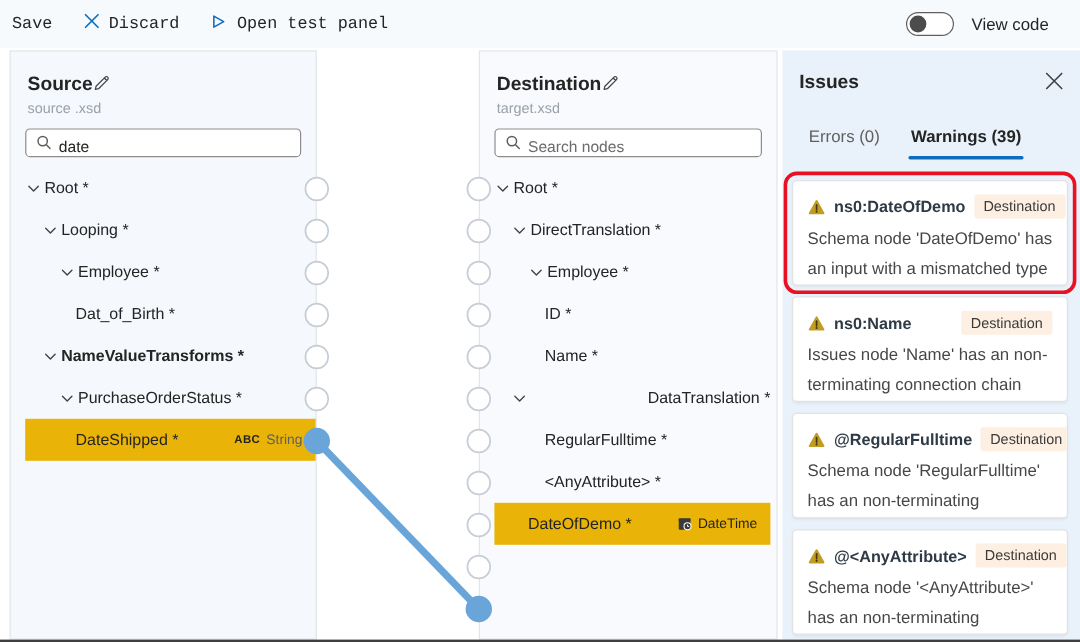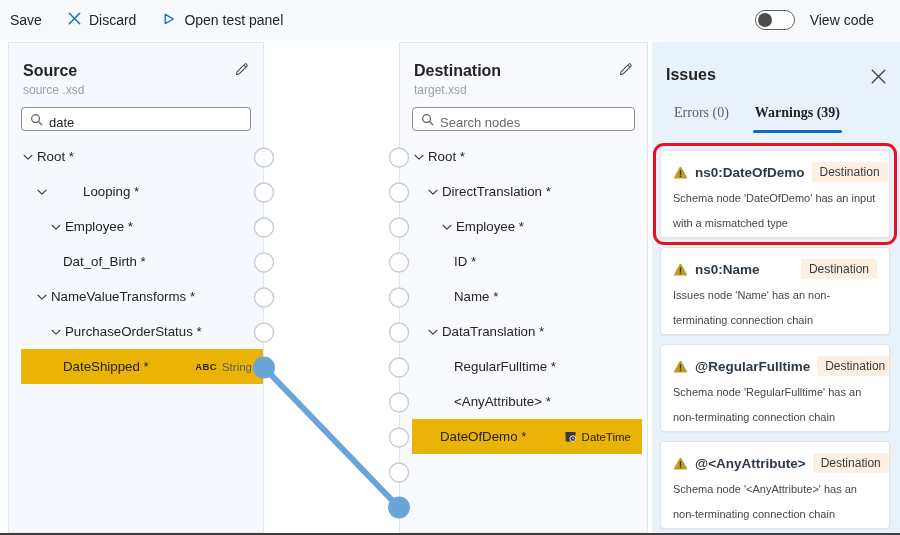--- a/index.html
+++ b/index.html
@@ -4,34 +4,34 @@
 <style>
   * { margin:0; padding:0; box-sizing:border-box; }
   body { font-family:"Liberation Sans", sans-serif; background:#fff; }
   .app { position:relative; width:900px; height:535px; background:#fff; overflow:hidden; }
   .app::after { content:""; position:absolute; left:0; bottom:0; width:100%; height:2px; background:#3f3f3f; }
 
   
   .toolbar { position:absolute; top:0; left:0; width:900px; height:40px; background:#f6fafd;
              display:flex; align-items:center; padding-left:10px; gap:26px; }
   .tb-btn { display:inline-flex; align-items:center; gap:8px; background:transparent; border:none;
-            font-family:Liberation Sans, sans-serif; font-size:14px; color:#242424; cursor:pointer; height:26px; }
+            font-family:Liberation Mono, monospace; font-size:14px; color:#242424; cursor:pointer; height:26px; }
   .tb-right { margin-left:auto; display:flex; align-items:center; gap:15px; padding-right:26px; }
   .annotated-btn { outline:3px solid #e81123; outline-offset:5px; }
   .toggle { width:40px; height:20px; border:1px solid #5f5f5f; border-radius:10px; background:#fff;
             position:relative; cursor:pointer; }
   .toggle .knob { position:absolute; left:2px; top:2px; width:14px; height:14px; border-radius:50%; background:#4c4c4c; }
   .tb-label { font-size:14px; color:#242424; }
 
   
   .panel { position:absolute; top:42px; height:491px; background:#f5f8fc; border:1px solid #e1e6eb;
            padding-top:16px; }
   .panel.source { left:8px;  width:256px; }
   .panel.dest   { left:399px; width:249px; background:#f8fafd; }
-  .panel-head { display:flex; align-items:center; justify-content:space-between; padding:0 14px; height:24px; }
+  .panel-head { display:flex; align-items:center; justify-content:flex-start; padding:0 14px; height:24px; }
   .panel-head h2 { font-size:16px; font-weight:700; color:#242424; }
   .pencil-btn { background:transparent; border:none; cursor:pointer; display:flex; }
   .subtitle { padding:0 14px; height:16px; font-size:12px; color:#9aa1a9; }
   .searchbox { margin:8px 12px 0; height:24px; background:#fff; border:1px solid #8d8d8d; border-radius:4px;
                display:flex; align-items:flex-end; padding:0 8px; gap:6px; }
   .searchbox input { border:none; outline:none; flex:1; font-family:inherit; font-size:13px; color:#242424; background:transparent; }
   .searchbox input::placeholder { color:#6b6b6b; }
 
   .tree { margin-top:8px; }
   .tree-row { height:35px; display:flex; align-items:center; margin-left:12px; font-size:13.3px; color:#242424; cursor:pointer; }
@@ -41,37 +41,37 @@
   .row-badge { margin-left:auto; display:flex; align-items:center; gap:5px; padding-right:11px;justify-content:space-between; }
   .abc { font-weight:700; font-size:9.5px; letter-spacing:.4px; color:#242424; }
   .badge-text { font-size:11.5px; color:#5f5f5f; }
   .badge-text.dark { color:#242424; }
 
   
   .wires { position:absolute; left:0; top:42px; width:900px; height:491px; pointer-events:none; }
 
   
   .issues { position:absolute; left:652px; top:42px; width:248px; height:491px; background:#e9f2fa; padding-top:18px; }
-  .issues-head { display:flex; align-items:flex-end; justify-content:space-between; padding:0 14px; height:24px; }
+  .issues-head { display:flex; align-items:flex-start; justify-content:space-between; padding:0 14px; height:24px; }
   .issues-head h2 { font-size:16px; font-weight:700; color:#242424; }
   .close-btn { background:transparent; border:none; cursor:pointer; display:flex; }
   .tabs { display:flex; gap:6px; padding-left:12px; margin-top:18px; height:22px; }
   .tab { position:relative; padding:0 10px; font-size:14px; color:#5f5f5f; background:transparent; border:none;
-         font-family:Liberation Serif, serif; cursor:pointer; }
+         font-family:Liberation Sans, sans-serif; cursor:pointer; }
   .tab.active { color:#242424; font-weight:700; }
   .tab.active::after { content:""; position:absolute; left:8px; right:8px; bottom:-9px; height:3px;
                        border-radius:2px; background:#0f6cbd; }
   .cards { margin-top:26px; }
   .card { background:#fff; border:1px solid #e2e2e2; border-radius:4px; margin:0 10px 9px 8px; height:88px;
           padding:10px 12px; box-shadow:0 1px 2px rgba(0,0,0,.05); overflow:hidden; }
   .card.annotated { outline:3px solid #e81123; outline-offset:4px; }
   .card-title-row { display:flex; align-items:center; gap:7px; height:22px; margin-bottom:3px; }
   .card-name { font-size:13.5px; font-weight:700; color:#2e3a46; white-space:nowrap; }
   .scope-badge { margin-left:auto; background:#fdf0e3; color:#3b3a39; font-size:12px; padding:3px 8px; border-radius:2px; }
-  .card-msg { font-size:11px; color:#474747; line-height:25px; }
+  .card-msg { font-size:14px; color:#474747; line-height:25px; }
 </style>
 </head>
 <body>
 
 <div class="app">
 
   <div class="toolbar">
     <button class="tb-btn">Save</button>
     <button class="tb-btn">
       <span>
@@ -120,40 +120,40 @@
     </div>
     <div class="tree" id="source-tree">
         <div class="tree-row" style="padding-left: 0px;">
           <span class="chev">
             <svg width="14" height="14" viewBox="0 0 16 16">
               <path d="M3.5 6 L8 10.5 L12.5 6" fill="none" stroke="#424242" stroke-width="1.3" stroke-linecap="round" stroke-linejoin="round"></path>
             </svg>
           </span>
           <span>Root *</span>
         </div>
-        <div class="tree-row" style="padding-left: 14px; gap: 32px;">
+        <div class="tree-row" style="padding-left: 14px;">
           <span class="chev">
             <svg width="14" height="14" viewBox="0 0 16 16">
               <path d="M3.5 6 L8 10.5 L12.5 6" fill="none" stroke="#424242" stroke-width="1.3" stroke-linecap="round" stroke-linejoin="round"></path>
             </svg>
           </span>
           <span>Looping *</span>
         </div>
         <div class="tree-row" style="padding-left: 28px;">
           <span class="chev">
             <svg width="14" height="14" viewBox="0 0 16 16">
               <path d="M3.5 6 L8 10.5 L12.5 6" fill="none" stroke="#424242" stroke-width="1.3" stroke-linecap="round" stroke-linejoin="round"></path>
             </svg>
           </span>
           <span>Employee *</span>
         </div>
         <div class="tree-row" style="padding-left: 42px;">
           <span>Dat_of_Birth *</span>
         </div>
-        <div class="tree-row" style="padding-left: 14px;">
+        <div class="tree-row" style="padding-left: 14px; font-weight: bold;">
           <span class="chev">
             <svg width="14" height="14" viewBox="0 0 16 16">
               <path d="M3.5 6 L8 10.5 L12.5 6" fill="none" stroke="#424242" stroke-width="1.3" stroke-linecap="round" stroke-linejoin="round"></path>
             </svg>
           </span>
           <span>NameValueTransforms *</span>
         </div>
         <div class="tree-row" style="padding-left: 28px;">
           <span class="chev">
             <svg width="14" height="14" viewBox="0 0 16 16">
@@ -217,21 +217,21 @@
             </svg>
           </span>
           <span>Employee *</span>
         </div>
         <div class="tree-row" style="padding-left: 42px;">
           <span>ID *</span>
         </div>
         <div class="tree-row" style="padding-left: 42px;">
           <span>Name *</span>
         </div>
-        <div class="tree-row" style="padding-left: 14px;">
+        <div class="tree-row" style="padding-left: 14px; justify-content: space-between;">
           <span class="chev">
             <svg width="14" height="14" viewBox="0 0 16 16">
               <path d="M3.5 6 L8 10.5 L12.5 6" fill="none" stroke="#424242" stroke-width="1.3" stroke-linecap="round" stroke-linejoin="round"></path>
             </svg>
           </span>
           <span>DataTranslation *</span>
         </div>
         <div class="tree-row" style="padding-left: 42px;">
           <span>RegularFulltime *</span>
         </div>

